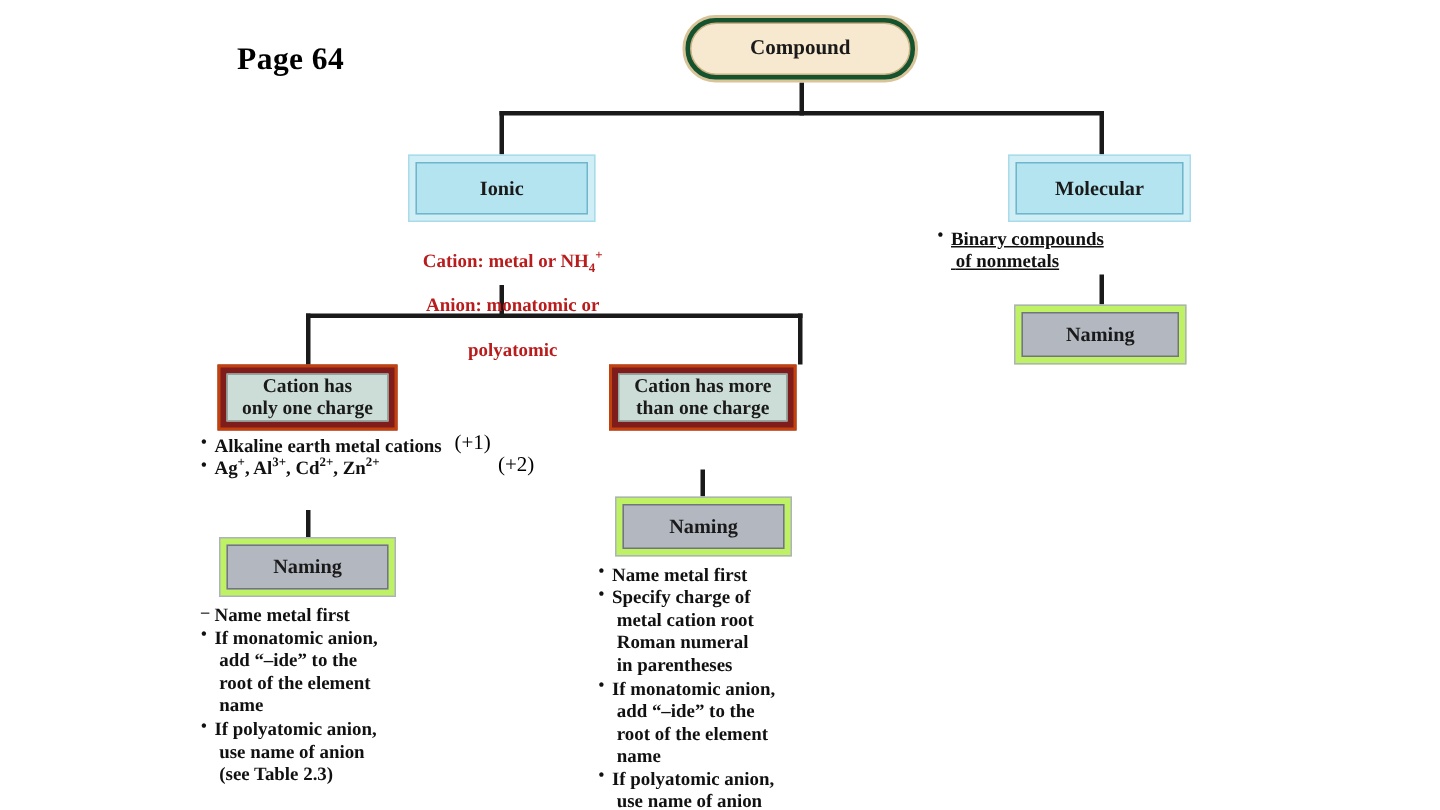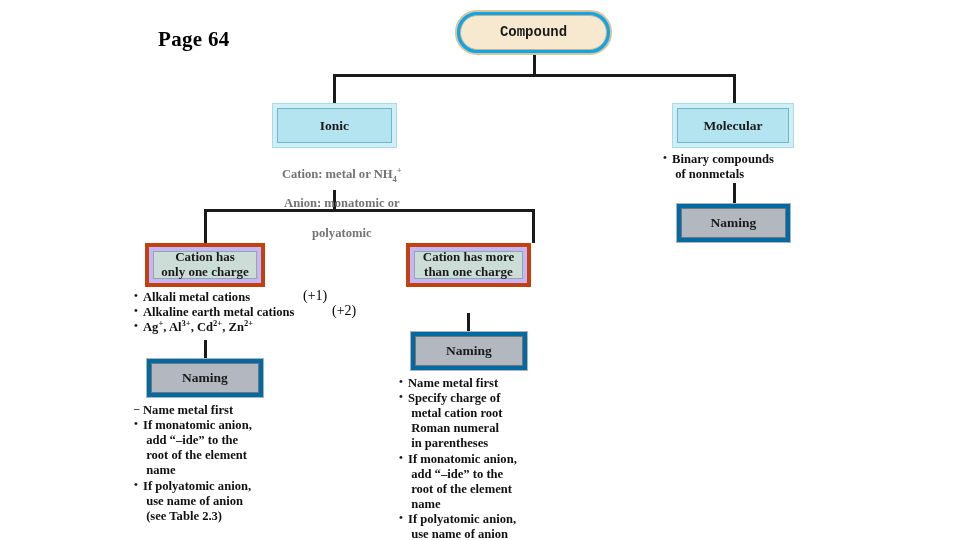--- a/index.html
+++ b/index.html
@@ -33,24 +33,23 @@
   .node .inner{
     box-sizing:border-box;
     width:100%;height:100%;
     display:flex;align-items:center;justify-content:center;
     line-height:1.12;
   }
 
   
   .n-compound{
     border-radius:22px;
-    background:#0ea5e9;
+    background:#14532d;
     border:2px solid #d9c49a;
     padding:3px;
-    font-family:Liberation Mono, monospace;
   }
   .n-compound .inner{
     border-radius:18px;
     background:#f7e9cf;
     border:1.5px solid #cbb храм;
     border:1.5px solid #cbb183;
     font-size:14px;
   }
 
   
@@ -61,54 +60,54 @@
   }
   .n-cyan .inner{
     background:#b3e4f0;
     border:1.5px solid #6fb6cc;
     font-size:13.5px;
     text-align:right;
   }
 
   
   .n-green{
-    background:#c4b5fd;
-    border:4px solid #c2410c;
+    background:#7f1d1d;
+    border:2px solid #c2410c;
     padding:4px;
   }
   .n-green .inner{
     background:#cbddd6;
     border:1.5px solid #90aaa2;
     font-size:13px;
   }
 
   
   .n-gray{
-    background:#0369a1;
+    background:#bef264;
     border:1px solid #adb2bb;
     padding:4px;
   }
   .n-gray .inner{
     background:#b2b7c0;
     border:1.5px solid #70757e;
     font-size:13.5px;
   }
 
   
   .ln{position:absolute;background:#1a1a1a;}
   .ln.v{width:3px;}
   .ln.h{height:3px;}
 
   
   .txt{
     position:absolute;
     font-family:"Liberation Serif", serif;
     font-size:12.6px;
     font-weight:700;
-    color:#737373;
+    color:#b91c1c;
     line-height:1.17;
     white-space:pre-wrap;
   }
   .txt.center{text-align:center;}
   .bullets{
     position:absolute;
     font-family:"Liberation Serif", serif;
     font-size:12.6px;
     font-weight:700;
     color:#111;
@@ -177,41 +176,40 @@
   <div class="txt center" style="left:253px;top:152px;width:165px;">
     <span><span>Cation: metal or NH</span><sub>4</sub><sup>+</sup></span><br>
     <span>Anion: monatomic or</span><br>
     <span>polyatomic</span>
   </div>
 
   <div class="node n-cyan" style="left:672px;top:103px;width:122px;height:45px;">
     <span class="inner">Molecular</span>
   </div>
 
-  <div class="bullets" style="left:663px;top:152px;width:160px;">
+  <div class="bullets" style="left:625px;top:152px;width:160px;text-decoration:underline;">
     <div class="bi">Binary compounds
  of nonmetals</div>
   </div>
 
   <div class="node n-gray" style="left:676px;top:203px;width:115px;height:40px;">
     <span class="inner">Naming</span>
   </div>
 
 
   <div class="node n-green" style="left:145px;top:243px;width:120px;height:44px;">
     <span class="inner">
       <span style="display:block;">
         <span>Cation has</span><br>
         <span>only one charge</span>
       </span>
     </span>
   </div>
 
   <div class="bullets" style="left:134px;top:290px;width:180px;">
-    <div class="bi">Alkali metal cations</div>
     <div class="bi">Alkaline earth metal cations</div>
     <div class="bi" id="ion-bullet"><span>Ag<sup>+</sup></span>, <span>Al<sup>3+</sup></span>, <span>Cd<sup>2+</sup></span>, <span>Zn<sup>2+</sup></span></div>
   </div>
 
   <div class="anno" style="left:303px;top:288px;">(+1)</div>
   <div class="anno" style="left:332px;top:303px;">(+2)</div>
 
   <div class="node n-gray" style="left:146px;top:358px;width:118px;height:40px;">
     <span class="inner">Naming</span>
   </div>

